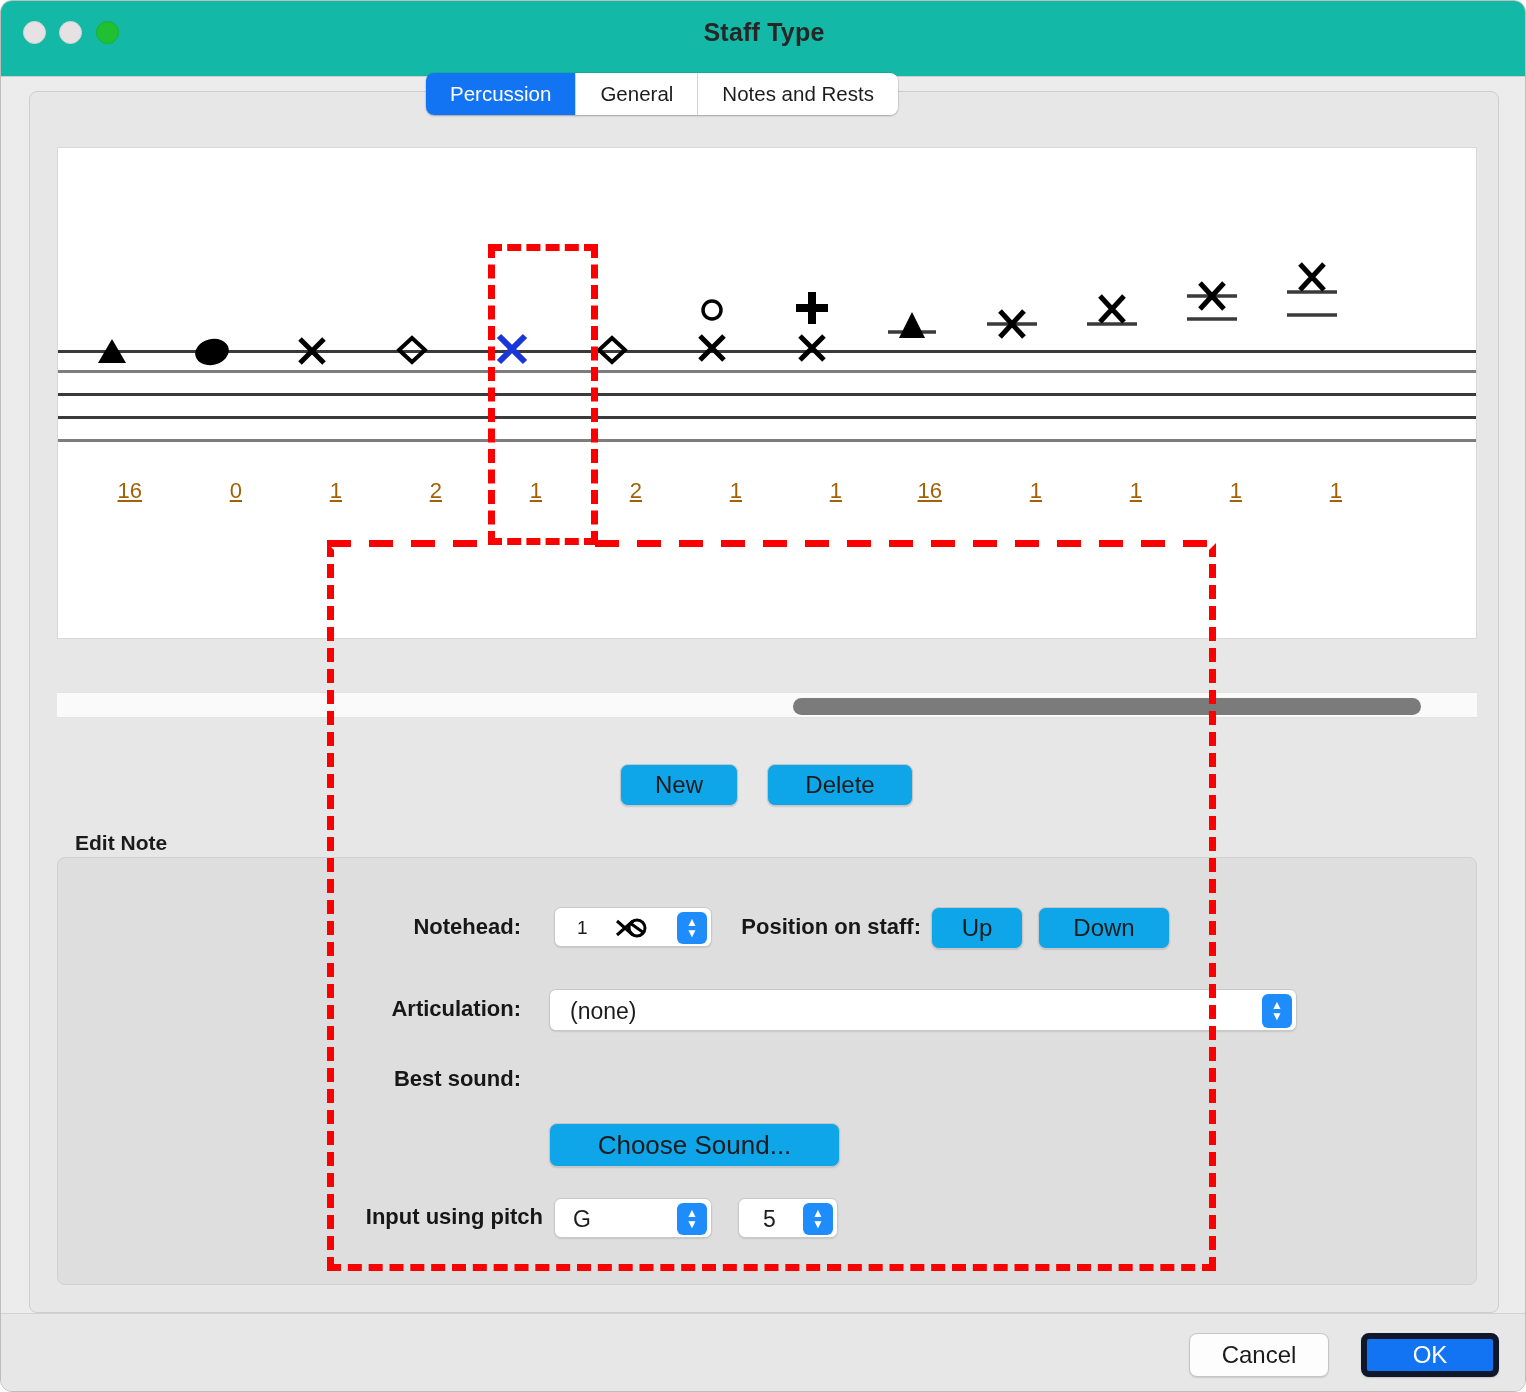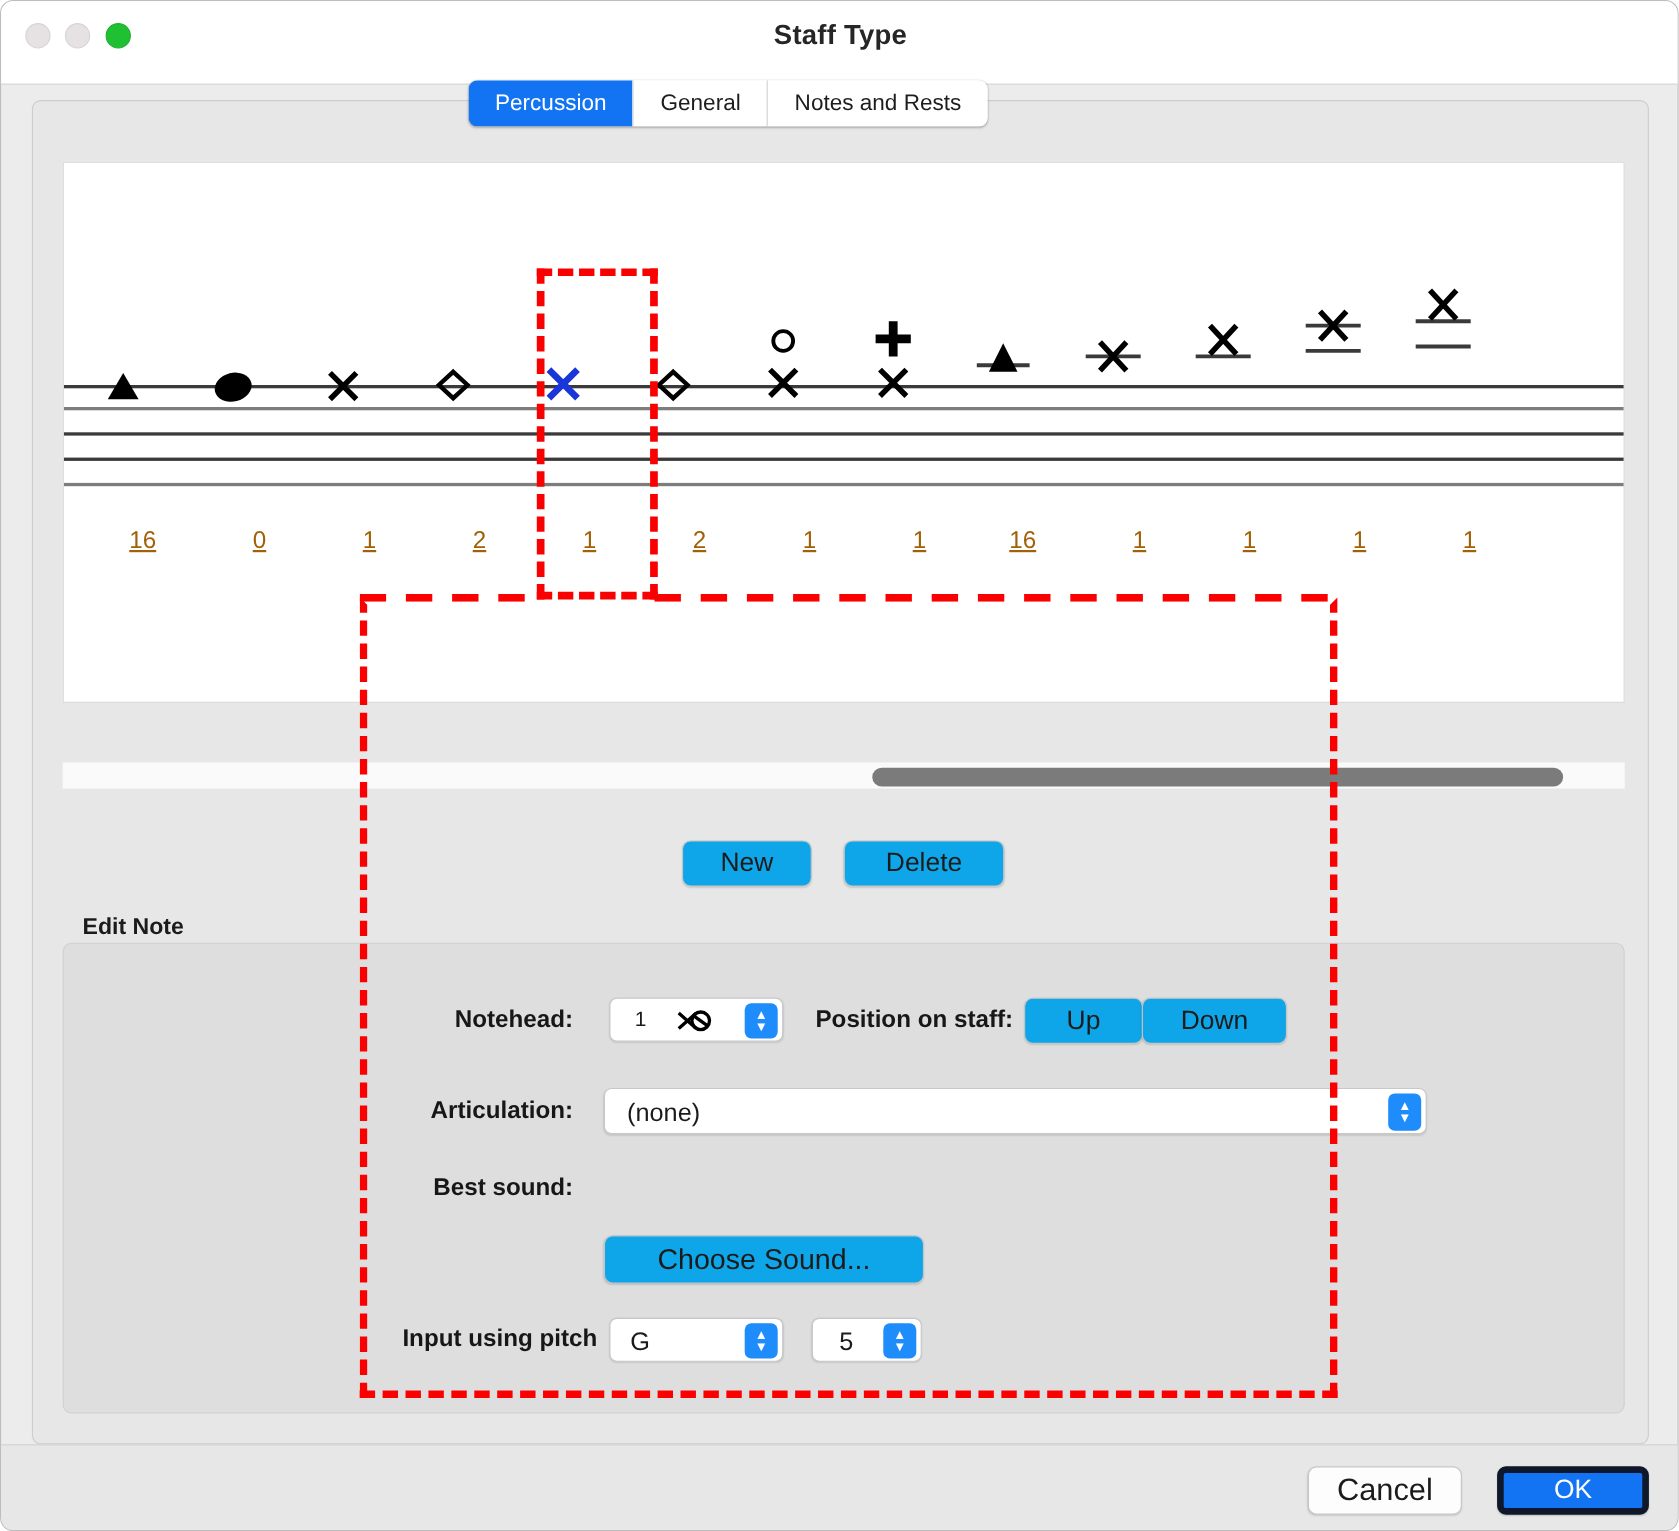--- a/index.html
+++ b/index.html
@@ -17,21 +17,21 @@
     background: #ececec;
     border-radius: 12px;
     overflow: hidden;
     border: 1px solid #bdbdbd;
   }
 
   
   #titlebar {
     position: absolute; left: 0; top: 0;
     width: 1526px; height: 76px;
-    background: #ffffff;
+    background: #14b8a6;
     border-bottom: 1px solid #cfcfcf;
   }
   #titlebar .title {
     position: absolute; left: 0; top: 0;
     width: 1526px; height: 62px;
     line-height: 62px;
     text-align: center;
     font-size: 25px;
     font-weight: bold;
     color: #262626;
@@ -211,21 +211,21 @@
     border-top: 1px solid #d2d2d2;
   }
   #cancel-button {
     position: absolute; left: 1188px; top: 1332px;
     width: 140px; height: 44px;
     background: #fdfdfd;
     border: 1px solid #c6c6c6;
     border-radius: 8px;
     box-shadow: 0 1px 1.5px rgba(0,0,0,.13);
     display: flex; align-items: center; justify-content: center;
-    font-size: 28px; color: #1b1b1b;
+    font-size: 24px; color: #1b1b1b;
   }
   #ok-button {
     position: absolute; left: 1360px; top: 1332px;
     width: 138px; height: 44px;
     background: #1274f3;
     border: 6px solid #0f172a;
     border-radius: 8px;
     box-shadow: 0 1px 1.5px rgba(0,0,0,.16);
     display: flex; align-items: center; justify-content: center;
     font-size: 24px; color: #ffffff;
@@ -421,21 +421,21 @@
         <path d="M17 9 L31 19" stroke="#000" stroke-width="3"></path>
       </svg>
     </span>
     <span class="stepper" style="right:4px; top:4px; height:32px;">
       <span class="ar">▲</span>
       <span class="ar">▼</span>
     </span>
   </div>
 
   <div class="fieldlabel" style="left:640px; top:913px; width:280px;">Position on staff:</div>
-  <div class="pushbtn" style="left:930px; top:906px; width:108px; height:42px;">Up</div>
+  <div class="pushbtn" style="left:930px; top:906px; width:92px; height:42px;">Up</div>
   <div class="pushbtn" style="left:1037px; top:906px; width:132px; height:42px;">Down</div>
 
   <div class="fieldlabel" style="left:300px; top:995px; width:220px;">Articulation:</div>
   <div class="stepfield" style="left:548px; top:988px; width:748px; height:42px;">
     <span style="position:absolute; left:20px; top:8px; font-size:23px; color:#1b1b1b;">(none)</span>
     <span class="stepper" style="right:4px; top:4px; height:34px;">
       <span class="ar">▲</span>
       <span class="ar">▼</span>
     </span>
   </div>

